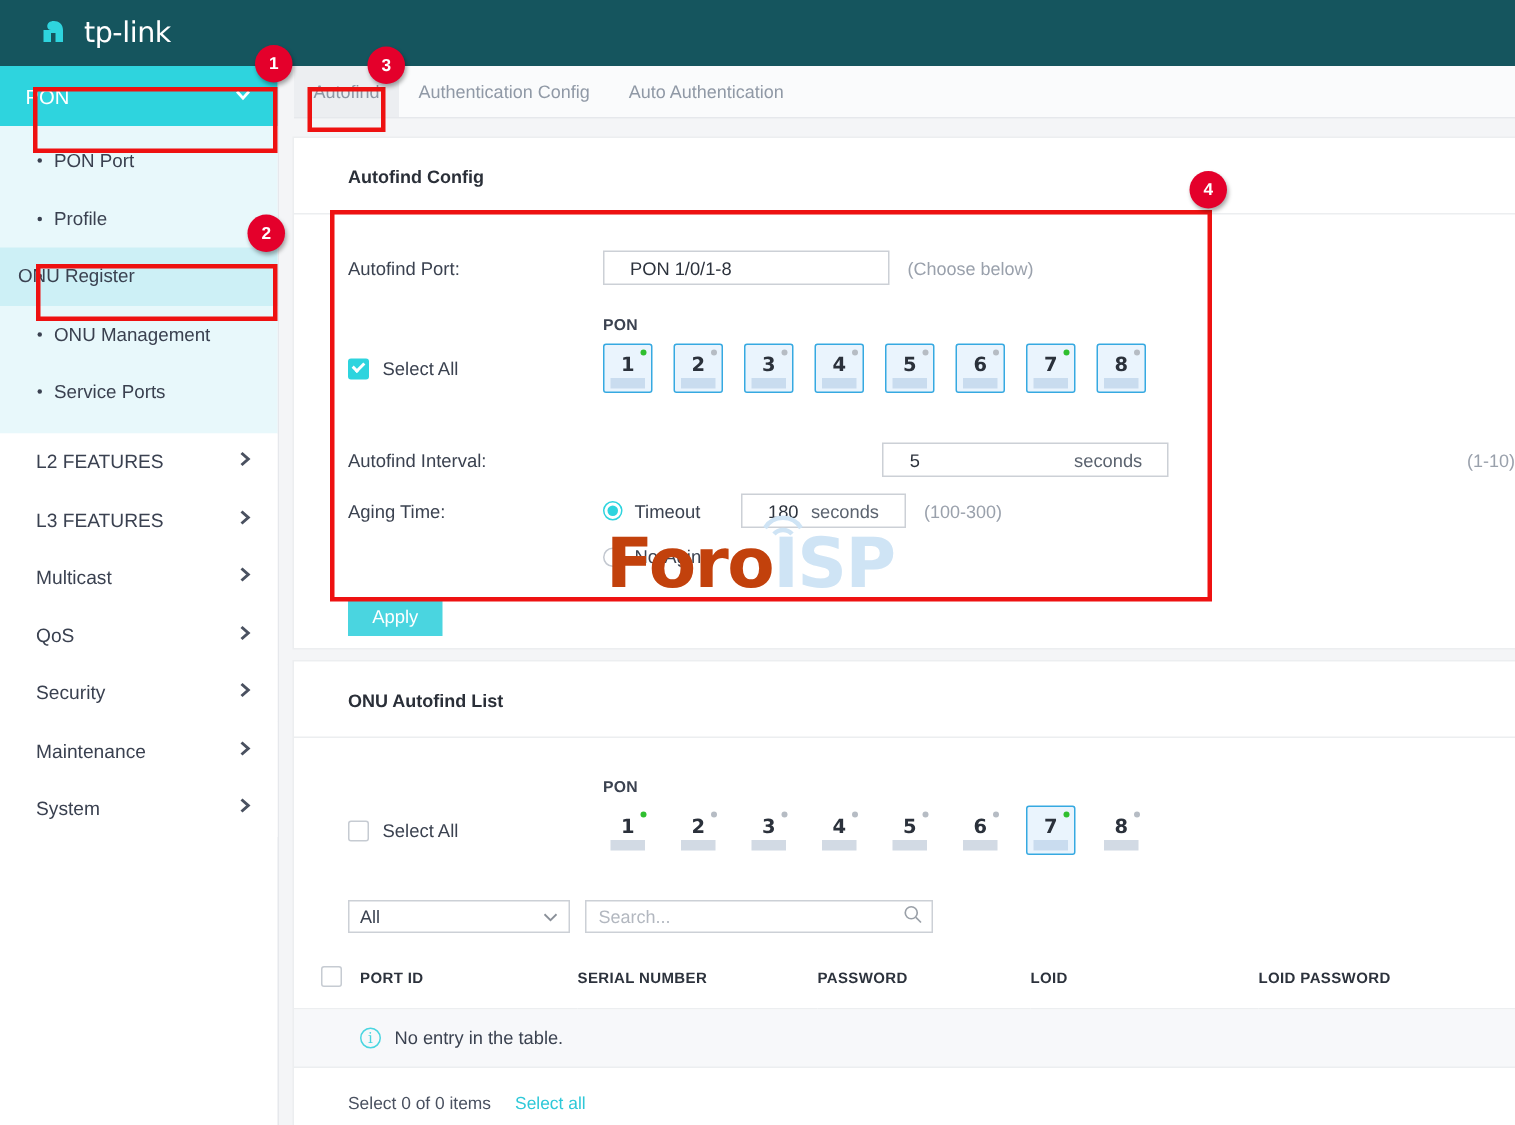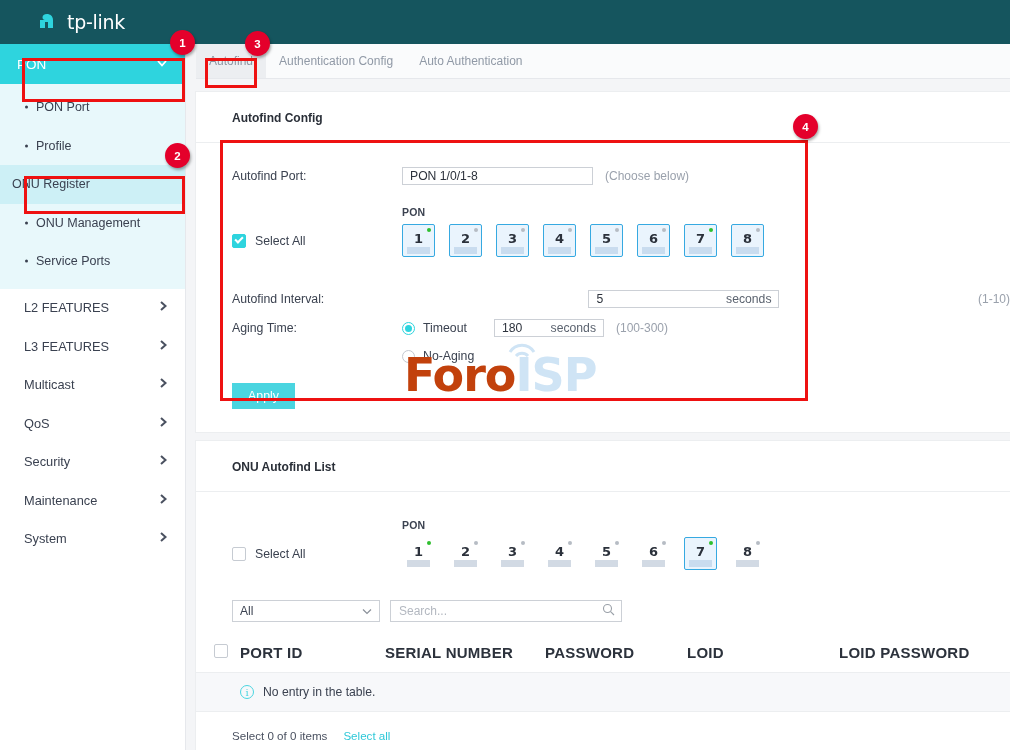--- a/index.html
+++ b/index.html
@@ -10,21 +10,21 @@
     overflow: hidden;
   }
   #root { position: relative; width: 1010px; height: 750px; background: #f4f5f7; }
 
   
   .topbar {
     position: absolute; left: 0; top: 0; width: 1010px; height: 44px;
     background: #15555e;
   }
   .logo-wrap {
-    position: absolute; left: 36px; top: 9px;
+    position: absolute; left: 25px; top: 9px;
     display: flex; align-items: center; gap: 5px; text-align: center;
   }
   .logo-mark { width: 26px; height: 26px; }
   .logo-text {
     color: #ffffff; font-size: 19px; letter-spacing: -0.3px;
     font-family: "DejaVu Sans", sans-serif; font-weight: 400;
     position: relative; top: 0px;
   }
 
   
@@ -79,22 +79,22 @@
   .card-title {
     font-size: 12px; font-weight: bold; color: #2a2f38;
     padding: 19px 0 17px 36px; border-bottom: 1px solid #eceef0;
   }
 
   .row { display: flex; align-items: center; }
   .lbl { font-size: 12.3px; color: #3b4250; }
   .hint { font-size: 12px; color: #9aa1ac; }
 
   .tinput {
-    height: 18px; border: 1px solid #ccd0d6; background: #fff;
-    font-size: 12.2px; color: #2c323c; padding: 0 7px;
+    height: 23px; border: 1px solid #ccd0d6; background: #fff;
+    font-size: 12.2px; color: #2c323c; padding: 0 17px;
     display: flex; align-items: center; justify-content: space-between;
     font-family: "Liberation Sans", sans-serif;
   }
   .tinput .unit { color: #5b636f; font-size: 12.2px; }
 
   
   .cb {
     width: 14px; height: 14px; border: 1px solid #c6cbd2; background: #fff;
     border-radius: 2px; display: inline-flex; align-items: center; justify-content: center;
   }
@@ -151,21 +151,21 @@
   }
   .search-box {
     width: 232px; height: 22px; border: 1px solid #ccd0d6; background: #fff;
     font-size: 12px; color: #b3b8c0; display: flex; align-items: center;
     justify-content: space-between; padding: 0 6px 0 8px;
   }
 
   
   .tbl { width: 100%; border-collapse: collapse; }
   .tbl th {
-    font-size: 15px; font-weight: bold; color: #2c323c; letter-spacing: .25px;
+    font-size: 10px; font-weight: bold; color: #2c323c; letter-spacing: .25px;
     text-align: left; padding: 11px 0; border-bottom: 1px solid #eceef0;
   }
   .empty-row {
     background: #f7f8fa; border-bottom: 1px solid #eceef0;
     display: flex; align-items: center; gap: 9px; padding: 12px 0 12px 44px;
     font-size: 12.2px; color: #3b4250;
   }
   .info-ico {
     width: 14px; height: 14px; border: 1px solid #4ad5e0; border-radius: 50%;
     color: #4ad5e0; font-size: 10px; display: flex; align-items: center;

